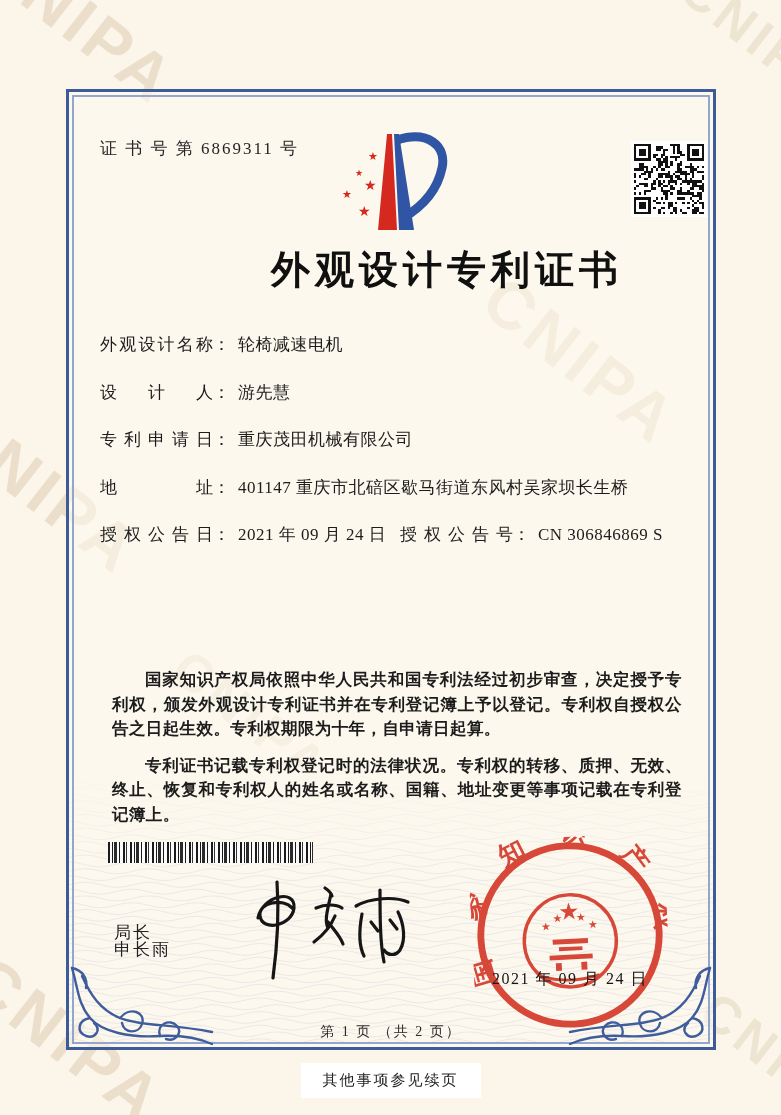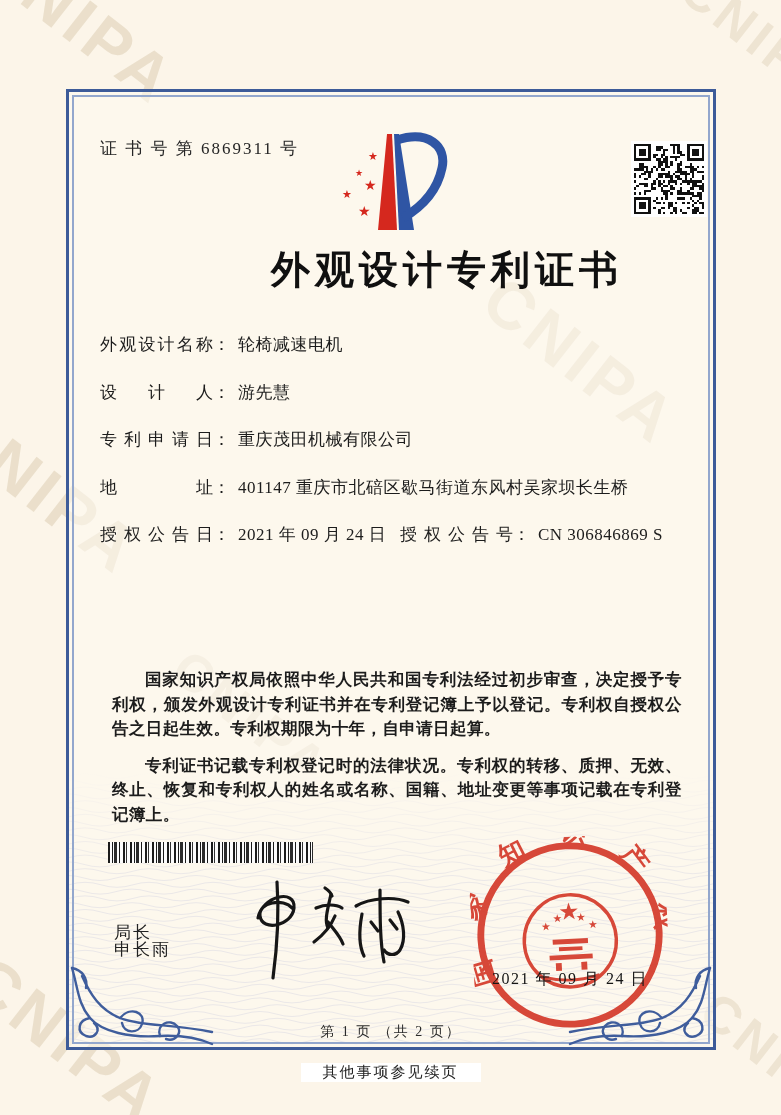--- a/index.html
+++ b/index.html
@@ -68,21 +68,21 @@
   .sig-hand{position:absolute;left:228px;top:866px;width:200px;height:125px;z-index:2;}
   .seal{position:absolute;left:472px;top:837px;width:196px;height:196px;z-index:3;opacity:.92;transform:rotate(-3deg);}
   .seal-date{
     position:absolute;left:492px;top:969px;z-index:4;
     font-size:16px;letter-spacing:1.5px;color:#151515;white-space:nowrap;
   }
   .page-info{position:absolute;left:66px;top:1023px;width:650px;text-align:center;z-index:2;
     font-size:14px;letter-spacing:2px;color:#2a2a2a;}
   .note{
     position:absolute;left:50%;top:1063px;transform:translateX(-50%);z-index:2;
-    background:#ffffff;padding:0 22px;font-size:15px;letter-spacing:2px;color:#222;white-space:nowrap;
+    background:#ffffff;padding:8px 22px;font-size:15px;letter-spacing:2px;color:#222;white-space:nowrap;
   }
 </style>
 </head>
 <body>
 
 <div class="wm" style="left:-34px;top:-18px;">CNIPA</div>
 <div class="wm small" style="left:668px;top:8px;">CNIPA</div>
 <div class="wm" style="left:468px;top:322px;">CNIPA</div>
 <div class="wm" style="left:-70px;top:452px;">CNIPA</div>
 <div class="wm small" style="left:160px;top:688px;">CNIPA</div>

